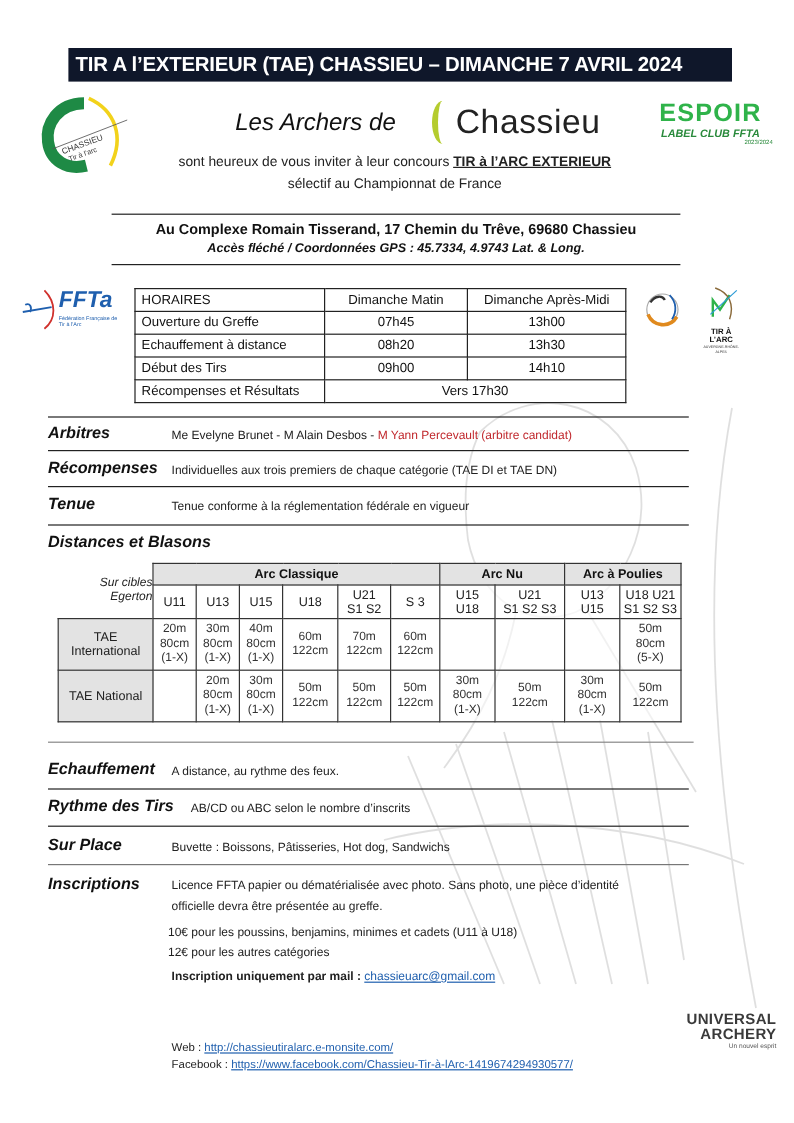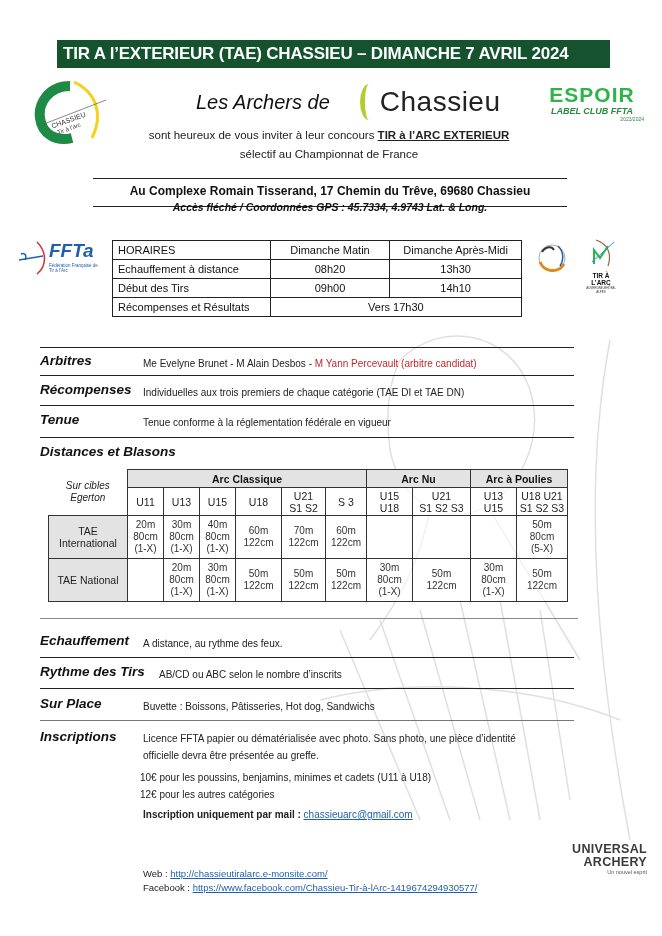--- a/index.html
+++ b/index.html
@@ -2,41 +2,41 @@
 <html><head>
 <meta charset="utf-8">
 <style>
   * { box-sizing: border-box; margin: 0; padding: 0; }
   html, body { width: 662px; height: 936px; background: #ffffff; overflow: hidden; }
   body { position: relative; font-family: "Liberation Sans", "DejaVu Sans", sans-serif; color: #111; }
 
   
   .watermark { position: absolute; left: 280px; top: 300px; width: 360px; height: 560px; opacity: 0.18; }
 
-  .title-bar { position: absolute; left: 57px; top: 40px; width: 553px; height: 28px; background: #14532d; color: #fff;
+  .title-bar { position: absolute; left: 57px; top: 40px; width: 553px; height: 28px; background: #0f172a; color: #fff;
     font-weight: bold; font-size: 17px; line-height: 28px; padding-left: 6px; white-space: nowrap; letter-spacing: -0.2px; }
 
   .logo-club { position: absolute; left: 30px; top: 78px; width: 80px; height: 68px; }
   .brand-row { position: absolute; left: 196px; top: 84px; height: 36px; display: flex; align-items: center; }
   .brand-lead { font-style: italic; font-weight: normal; font-size: 20px; color: #111; }
   .brand-logo { margin-left: 30px; display: flex; align-items: center; }
   .brand-logo .arc { width: 18px; height: 36px; border-left: 5px solid #b5cc2e; border-radius: 50% 0 0 50%; margin-right: 2px; }
   .brand-logo .word { font-size: 28px; color: #222; font-weight: normal; letter-spacing: 0.5px; }
 
   .logo-espoir { position: absolute; left: 532px; top: 84px; width: 120px; height: 44px; text-align: center; }
   .espoir-word { font-size: 21px; font-weight: bold; color: #2fb34a; line-height: 22px; letter-spacing: 1px; }
   .espoir-sub { font-size: 9px; font-weight: bold; font-style: italic; color: #2a8a3c; line-height: 10px; }
   .espoir-year { font-size: 5px; color: #2a8a3c; text-align: right; padding-right: 8px; line-height: 6px; }
 
   .invite { position: absolute; left: 0; width: 658px; text-align: center; font-size: 11.5px; color: #222; }
   .invite.l1 { top: 129px; }
   .invite.l2 { top: 148px; }
   .invite .u { text-decoration: underline; font-weight: bold; }
 
-  .address-box { position: absolute; left: 93px; top: 178px; width: 474px; height: 29px; border-top: 1.5px solid #222; border-bottom: 1.5px solid #222; text-align: center; }
+  .address-box { position: absolute; left: 93px; top: 178px; width: 474px; height: 43px; border-top: 1.5px solid #222; border-bottom: 1.5px solid #222; text-align: center; }
   .addr1 { font-weight: bold; font-size: 12px; margin-top: 5px; }
   .addr2 { font-weight: bold; font-style: italic; font-size: 10.5px; margin-top: 3px; }
 
   .logo-ffta { position: absolute; left: 15px; top: 240px; width: 95px; height: 40px; }
   .ffta-word { position: absolute; left: 34px; top: 0; font-size: 19px; font-weight: bold; font-style: italic; color: #1f5fae; }
   .ffta-sub { position: absolute; left: 34px; top: 23px; font-size: 4.5px; color: #1f5fae; width: 50px; line-height: 5px; }
   .logo-region { position: absolute; left: 534px; top: 240px; width: 36px; height: 36px; }
   .logo-tirarc { position: absolute; left: 583px; top: 236px; width: 36px; height: 50px; text-align: center; }
   .logo-tirarc .t { font-size: 6.5px; font-weight: bold; color: #111; line-height: 7px; }
   .logo-tirarc .s { font-size: 3px; color: #333; line-height: 4px; }
@@ -53,21 +53,21 @@
   .sec-label { position: absolute; left: 40px; font-weight: bold; font-style: italic; font-size: 13.5px; color: #111; white-space: nowrap; }
   .sec-text { position: absolute; font-size: 10px; color: #222; white-space: nowrap; }
   .red { color: #c0282d; }
 
   table.dist { position: absolute; left: 48px; top: 469px; border-collapse: collapse; font-size: 10px; color: #333; text-align: center; }
   table.dist td { border: 1px solid #333; padding: 0; line-height: 12px; }
   table.dist td.hdr { background: #e3e3e3; font-weight: bold; color: #111; font-size: 10.5px; height: 18px; }
   table.dist td.sub { height: 28px; font-size: 10.5px; color: #222; background: rgba(255,255,255,0.7); }
   table.dist td.rowh { background: #e3e3e3; font-size: 10.5px; color: #222; width: 79px; }
   table.dist td.val { height: 43px; background: rgba(255,255,255,0.55); }
-  table.dist td.corner { border: none; font-style: italic; font-size: 10px; color: #222; background: transparent; }
+  table.dist td.corner { border: none; font-style: italic; font-size: 10px; color: #222; background: transparent; text-align: right; }
 
   .insc { position: absolute; left: 143px; font-size: 10px; color: #222; white-space: nowrap; }
   .insc.bold { font-weight: bold; }
   a.link { color: #1f5fae; text-decoration: underline; font-weight: normal; }
   .foot { position: absolute; left: 143px; font-size: 9.5px; color: #222; white-space: nowrap; }
 
   .logo-ua { position: absolute; left: 567px; top: 843px; width: 80px; text-align: right; }
   .logo-ua .w { font-weight: bold; font-size: 12.5px; color: #3a3a3a; line-height: 13px; letter-spacing: 0.3px; }
   .logo-ua .t { font-size: 5.5px; color: #555; line-height: 7px; }
 </style>
@@ -133,20 +133,25 @@
   <colgroup>
       <col class="c1">
       <col class="c2">
       <col class="c3">
     </colgroup>
   <tbody>
       <tr>
     <td>HORAIRES</td>
     <td class="c">Dimanche Matin</td>
     <td class="c">Dimanche Après-Midi</td>
+  </tr>
+  <tr>
+    <td>Ouverture du Greffe</td>
+    <td class="c">07h45</td>
+    <td class="c">13h00</td>
   </tr>
   <tr>
     <td>Echauffement à distance</td>
     <td class="c">08h20</td>
     <td class="c">13h30</td>
   </tr>
   <tr>
     <td>Début des Tirs</td>
     <td class="c">09h00</td>
     <td class="c">14h10</td>

